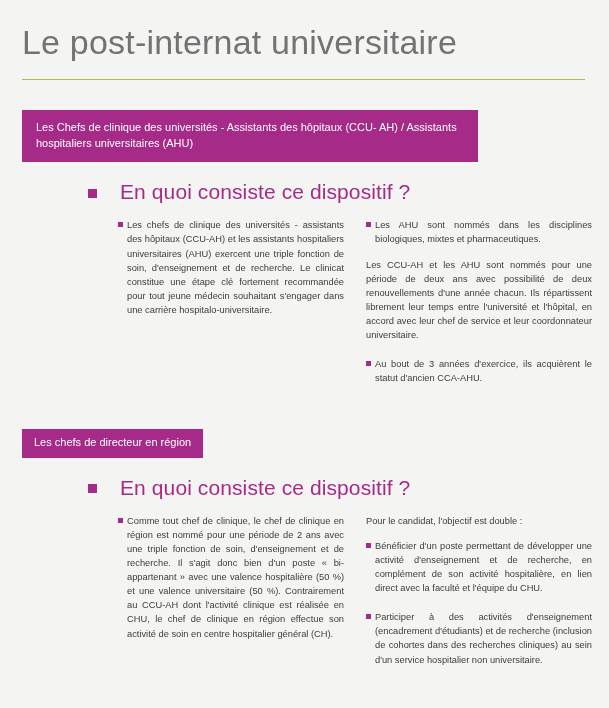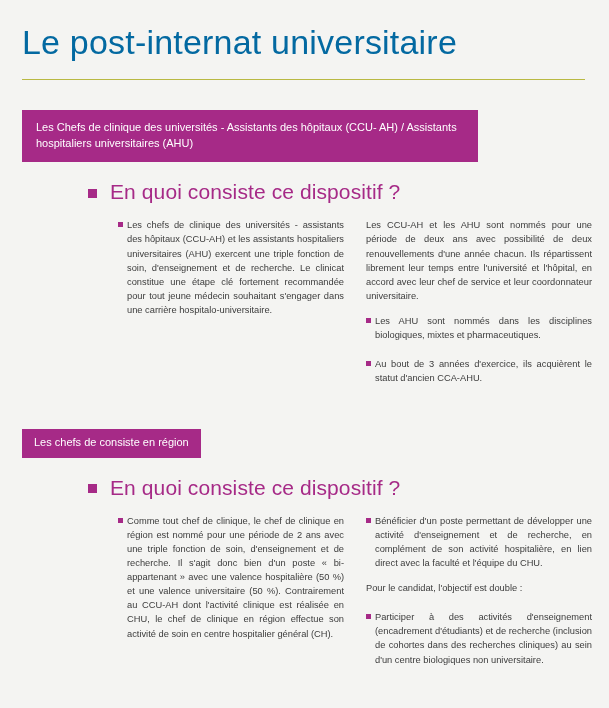--- a/index.html
+++ b/index.html
@@ -18,21 +18,21 @@
     position: relative;
     width: 609px;
     height: 708px;
     box-sizing: border-box;
     padding: 0 18px;
   }
   
   .doc-title {
     font-size: 34px;
     font-weight: 300;
-    color: #0369a1;
+    color: #737373;
     letter-spacing: 0.2px;
     line-height: 1.22;
     margin: 22px 0 0 0;
     padding-left: 4px;
   }
   .title-rule {
     margin-top: 16px;
     margin-left: 4px;
     margin-right: 6px;
     height: 1px;
@@ -55,21 +55,21 @@
   .banner.narrow {
     display: inline-block;
     width: auto;
     padding: 6px 12px 7px 12px;
   }
   
   .sub-heading {
     margin: 18px 0 0 70px;
     display: flex;
     align-items: center;
-    gap: 13px;
+    gap: 23px;
     color: #a62a87;
   }
   .sub-heading .sq {
     width: 9px;
     height: 9px;
     background: #a62a87;
     display: inline-block;
     flex: none;
     position: relative;
     top: 1px;
@@ -132,41 +132,41 @@
     <span class="sq"></span>
     <span class="txt">En quoi consiste ce dispositif ?</span>
   </div>
 
   <div class="cols">
     <div class="col">
       <p class="para bullet">Les chefs de clinique des universités - assistants des hôpitaux (CCU-AH) et les assistants hospitaliers universitaires (AHU) exercent une triple fonction de soin, d'enseignement et de recherche. Le clinicat constitue une étape clé fortement recommandée pour tout jeune médecin souhaitant s'engager dans une carrière hospitalo-universitaire.</p>
       <div class="spacer-sm"></div>
     </div>
     <div class="col">
+      <p class="para bullet">Les AHU sont nommés dans les disciplines biologiques, mixtes et pharmaceutiques.</p>
       <p class="para plain">Les CCU-AH et les AHU sont nommés pour une période de deux ans avec possibilité de deux renouvellements d'une année chacun. Ils répartissent librement leur temps entre l'université et l'hôpital, en accord avec leur chef de service et leur coordonnateur universitaire.</p>
-      <p class="para bullet">Les AHU sont nommés dans les disciplines biologiques, mixtes et pharmaceutiques.</p>
       <div class="spacer-sm"></div>
       <p class="para bullet">Au bout de 3 années d'exercice, ils acquièrent le statut d'ancien CCA-AHU.</p>
     </div>
   </div>
 
   <div class="section2">
-    <div class="banner narrow">Les chefs de consiste en région</div>
+    <div class="banner narrow">Les chefs de directeur en région</div>
 
     <div class="sub-heading">
       <span class="sq"></span>
       <span class="txt">En quoi consiste ce dispositif ?</span>
     </div>
 
     <div class="cols">
       <div class="col">
         <p class="para bullet">Comme tout chef de clinique, le chef de clinique en région est nommé pour une période de 2 ans avec une triple fonction de soin, d'enseignement et de recherche. Il s'agit donc bien d'un poste « bi-appartenant » avec une valence hospitalière (50 %) et une valence universitaire (50 %). Contrairement au CCU-AH dont l'activité clinique est réalisée en CHU, le chef de clinique en région effectue son activité de soin en centre hospitalier général (CH).</p>
       </div>
       <div class="col">
+        <p class="para plain">Pour le candidat, l'objectif est double :</p>
         <p class="para bullet">Bénéficier d'un poste permettant de développer une activité d'enseignement et de recherche, en complément de son activité hospitalière, en lien direct avec la faculté et l'équipe du CHU.</p>
-        <p class="para plain">Pour le candidat, l'objectif est double :</p>
         <div class="spacer-sm"></div>
-        <p class="para bullet">Participer à des activités d'enseignement (encadrement d'étudiants) et de recherche (inclusion de cohortes dans des recherches cliniques) au sein d'un centre biologiques non universitaire.</p>
+        <p class="para bullet">Participer à des activités d'enseignement (encadrement d'étudiants) et de recherche (inclusion de cohortes dans des recherches cliniques) au sein d'un service hospitalier non universitaire.</p>
       </div>
     </div>
   </div>
 
 </div>
 
 </body></html>

